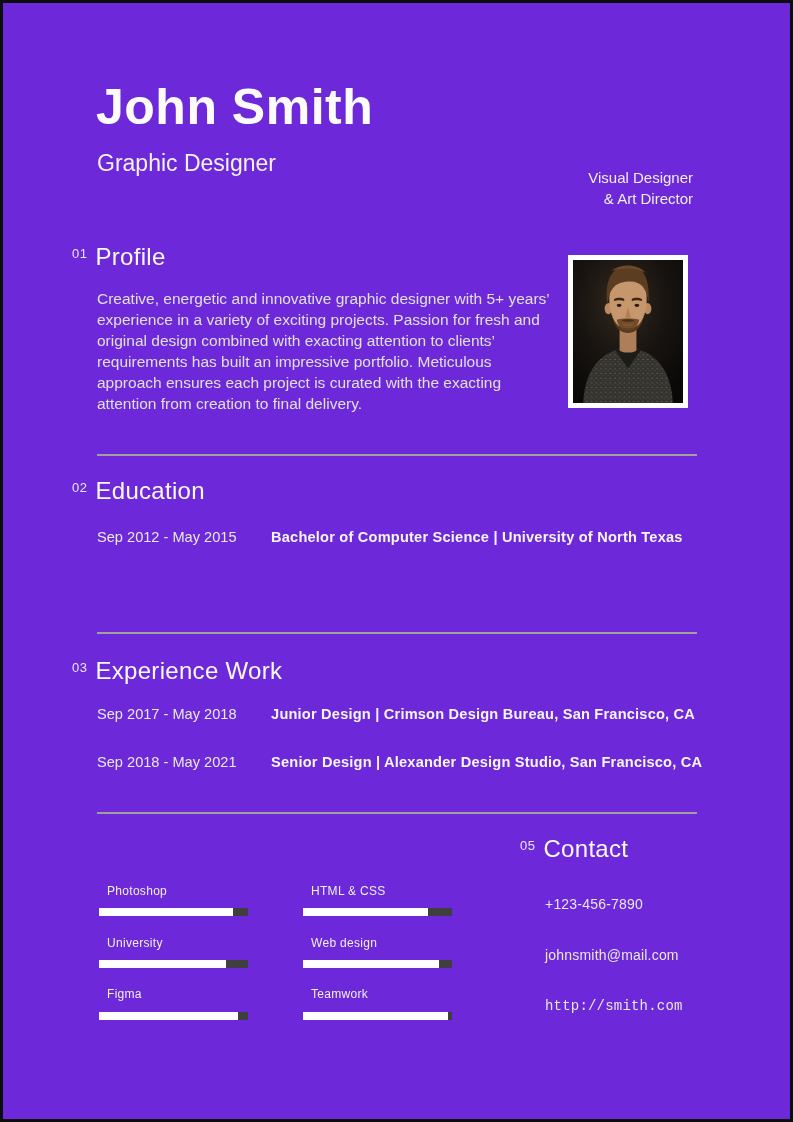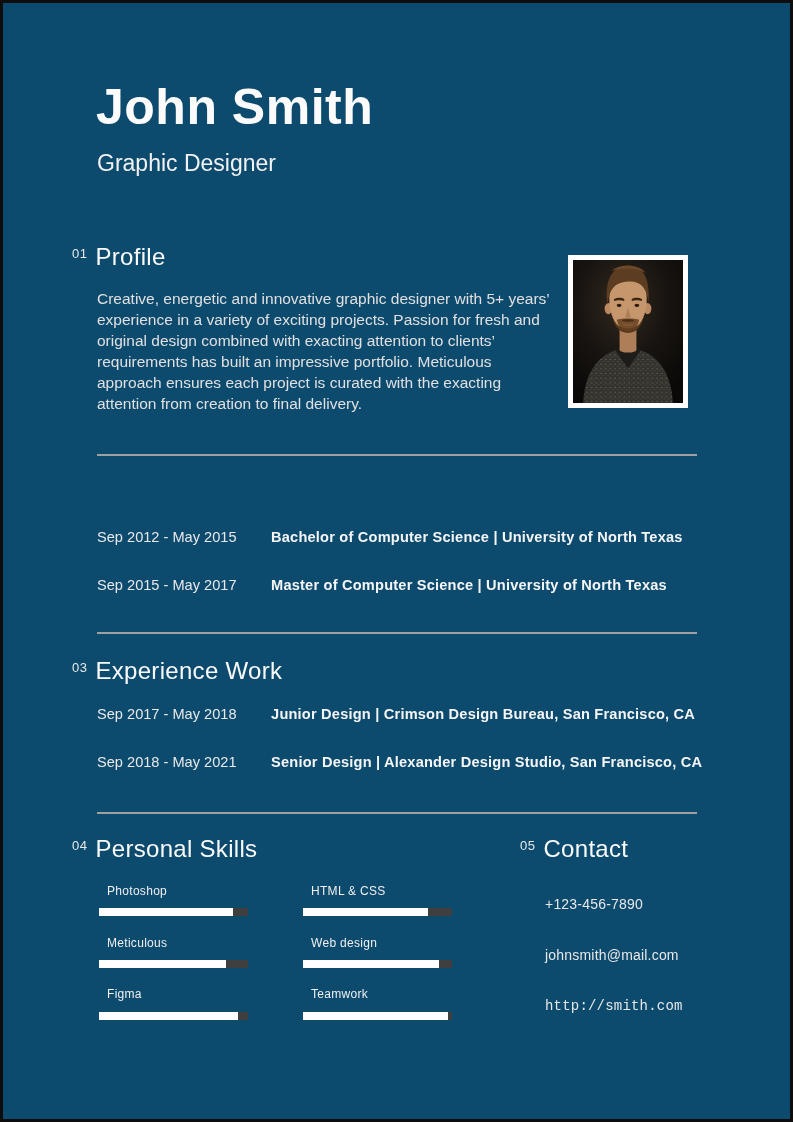--- a/index.html
+++ b/index.html
@@ -3,21 +3,21 @@
 <meta charset="utf-8">
 <style>
   html, body { margin: 0; padding: 0; background: #000; }
   * { box-sizing: border-box; }
 
   .page {
     position: relative;
     width: 793px;
     height: 1122px;
     margin: 0 auto;
-    background: #0c4a6e;
+    background: #6d28d9;
     box-shadow: inset 0 0 0 3px #0d0d0d;
     overflow: hidden;
     font-family: "Liberation Sans", "DejaVu Sans", sans-serif;
     color: #e4e4e4;
   }
 
   
   .name {
     position: absolute; left: 96px; top: 80px;
     font-size: 50px; font-weight: bold; letter-spacing: 0.5px;
@@ -98,20 +98,24 @@
   .ct-2 { top: 947px; }
   .ct-3 { top: 998px; font-family: Liberation Mono, monospace; }
 </style>
 </head>
 <body>
 
 <div class="page">
 
   <h1 class="name">John Smith</h1>
   <div class="subtitle">Graphic Designer</div>
+  <div class="tagline">
+    <div>Visual Designer</div>
+    <div>&amp; Art Director</div>
+  </div>
 
   <div class="sec-head" style="top:243px">
     <span class="sec-num">01</span><h2 class="sec-title">Profile</h2>
   </div>
   <p class="profile-text">Creative, energetic and innovative graphic designer with 5+ years’ experience in a variety of exciting projects. Passion for fresh and original design combined with exacting attention to clients’ requirements has built an impressive portfolio. Meticulous approach ensures each project is curated with the exacting attention from creation to final delivery.</p>
 
   <div class="photo-frame">
     <svg viewBox="0 0 120 153" preserveAspectRatio="xMidYMid slice">
       <defs>
         <radialGradient id="bgGlow" cx="45%" cy="30%" r="75%">
@@ -154,54 +158,50 @@
       <path d="M42,54 C44,70 50,78 60,78 C70,78 76,70 78,54 C76,68 70,73 60,73 C50,73 44,68 42,54 Z" fill="#59381d"></path>
       <path d="M48,64 C52,62 68,62 72,64 C70,72 66,76 60,76 C54,76 50,72 48,64 Z" fill="#64411f" opacity="0.85"></path>
 
       <path d="M53,65 C57,63 63,63 67,65 C64,66.6 56,66.6 53,65 Z" fill="#4a2f16"></path>
       <path d="M55,68.5 C58,70 62,70 65,68.5" stroke="#8a5a40" stroke-width="1.2" fill="none" stroke-linecap="round"></path>
     </svg>
   </div>
 
   <hr class="divider d1">
 
+  <div class="sec-head" style="top:477px">
+    <span class="sec-num">02</span><h2 class="sec-title">Education</h2>
+  </div>
   <div class="row" style="top:529px">
     <span class="date">Sep 2012 - May 2015</span>
     <span class="desc">Bachelor of Computer Science | University of North Texas</span>
   </div>
-  <div class="row" style="top:577px">
-    <span class="date">Sep 2015 - May 2017</span>
-    <span class="desc">Master of Computer Science | University of North Texas</span>
-  </div>
 
   <hr class="divider d2">
 
   <div class="sec-head" style="top:657px">
     <span class="sec-num">03</span><h2 class="sec-title">Experience Work</h2>
   </div>
   <div class="row" style="top:706px">
     <span class="date">Sep 2017 - May 2018</span>
     <span class="desc">Junior Design | Crimson Design Bureau, San Francisco, CA</span>
   </div>
   <div class="row" style="top:754px">
     <span class="date">Sep 2018 - May 2021</span>
     <span class="desc">Senior Design | Alexander Design Studio, San Francisco, CA</span>
   </div>
 
   <hr class="divider d3">
 
-  <div class="sec-head" style="top:835px">
-    <span class="sec-num">04</span><h2 class="sec-title">Personal Skills</h2>
-  </div>
 
   <div class="skill-label sk-c1 sk-r1-label">Photoshop</div>
   <div class="skill-track sk-c1 sk-r1-bar">
     <div class="skill-fill" style="width: 90%;"></div>
   </div>
-  <div class="skill-label sk-c1 sk-r2-label">Meticulous</div>
+  <div class="skill-label sk-c1 sk-r2-label">University</div>
   <div class="skill-track sk-c1 sk-r2-bar">
     <div class="skill-fill" style="width: 85%;"></div>
   </div>
   <div class="skill-label sk-c1 sk-r3-label">Figma</div>
   <div class="skill-track sk-c1 sk-r3-bar">
     <div class="skill-fill" style="width: 93%;"></div>
   </div>
 
   <div class="skill-label sk-c2 sk-r1-label">HTML &amp; CSS</div>
   <div class="skill-track sk-c2 sk-r1-bar">

